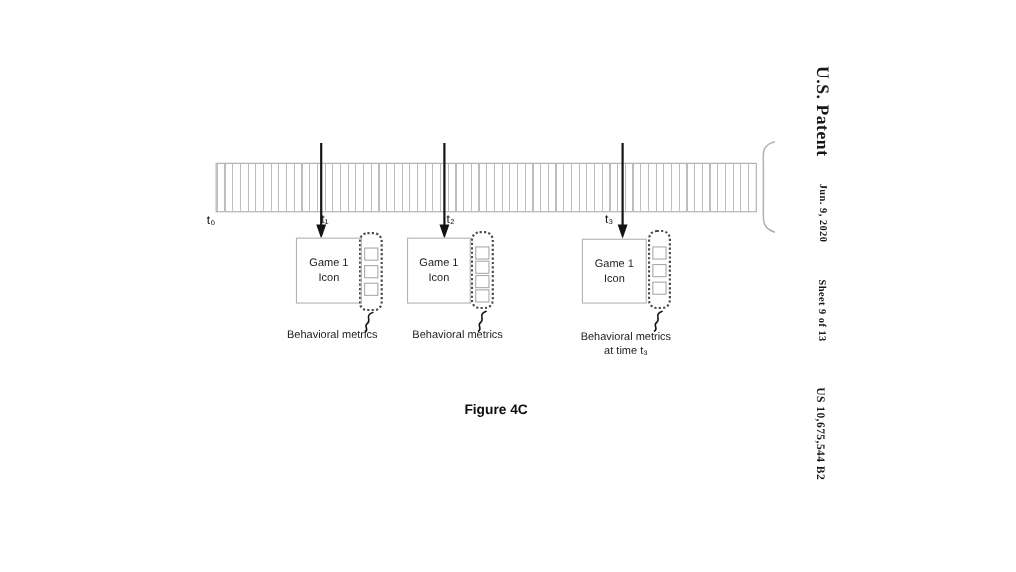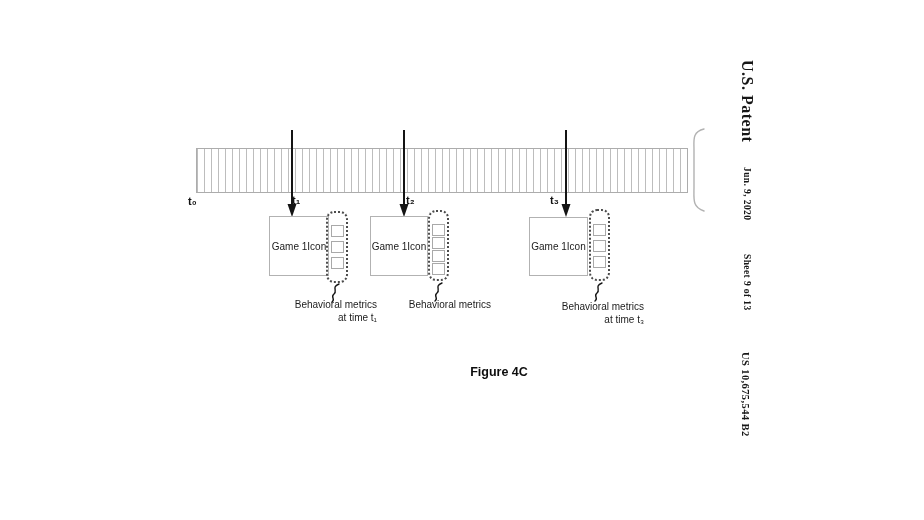--- a/index.html
+++ b/index.html
@@ -36,36 +36,36 @@
   
   .time-arrow { position: absolute; width: 12px; height: 88px; top: 130px; }
   .arrow-1 { left: 286px; }
   .arrow-2 { left: 398px; }
   .arrow-3 { left: 560px; }
 
   
   .t-label {
     position: absolute;
     font-size: 11px;
-    font-weight: bold;
+    font-weight: normal;
     color: #111;
   }
   .t0 { left: 188px; top: 195px; }
   .t1 { left: 292px; top: 194px; }
   .t2 { left: 406px; top: 194px; text-align: right; }
   .t3 { left: 550px; top: 194px; }
 
   
   .game-box {
     position: absolute;
     width: 60px; height: 60px;
     border: 1px solid #b2b2b2;
     background: #ffffff;
     display: flex;
-    flex-direction: row;
+    flex-direction: column;
     align-items: center;
     justify-content: center;
     font-size: 10px;
     line-height: 13px;
     color: #1c1c1c;
     text-align: center;
   }
   .gbox-1 { left: 269px; top: 216px; }
   .gbox-2 { left: 370px; top: 216px; width: 58px; }
   .gbox-3 { left: 529px; top: 217px; width: 59px; height: 59px; }
@@ -92,33 +92,33 @@
   
   .connector { position: absolute; width: 16px; height: 20px; }
   .conn-1 { left: 327px; top: 283px; }
   .conn-2 { left: 430px; top: 282px; }
   .conn-3 { left: 590px; top: 282px; }
 
   
   .metrics-caption {
     position: absolute;
     width: 150px;
-    text-align: right;
+    text-align: center;
     font-size: 10px;
     line-height: 13px;
     color: #1c1c1c;
   }
   .cap-1 { left: 227px; top: 298px; }
   .cap-2 { left: 341px; top: 298px; }
   .cap-3 { left: 494px; top: 300px; }
 
   
   .figure-caption {
     position: absolute;
-    left: 424px; top: 365px;
+    left: 376px; top: 365px;
     width: 150px;
     text-align: center;
     font-size: 12.5px;
     font-weight: bold;
     color: #0d0d0d;
   }
 
   
   .patent-header-item {
     position: absolute;
@@ -162,21 +162,20 @@
       <div class="metric-square"></div>
       <div class="metric-square"></div>
     </div>
 
   <svg class="connector conn-1" viewBox="0 0 16 20">
     <path d="M12,1 C4,4 11,8 7,11 C3,14 9,16 5,19" fill="none" stroke="#141414" stroke-width="1.4" stroke-linecap="round"></path>
   </svg>
 
   <div class="metrics-caption cap-1">
     <div>Behavioral metrics</div>
-    <div>at time t₁</div>
   </div>
 
   <svg class="time-arrow arrow-2" viewBox="0 0 12 88">
     <line x1="6" y1="0" x2="6" y2="76" stroke="#141414" stroke-width="2"></line>
     <polygon points="1.5,74 10.5,74 6,87" fill="#141414"></polygon>
   </svg>
   <div class="t-label t2">t₂</div>
 
   <div class="game-box gbox-2">
     <span>Game 1</span>

